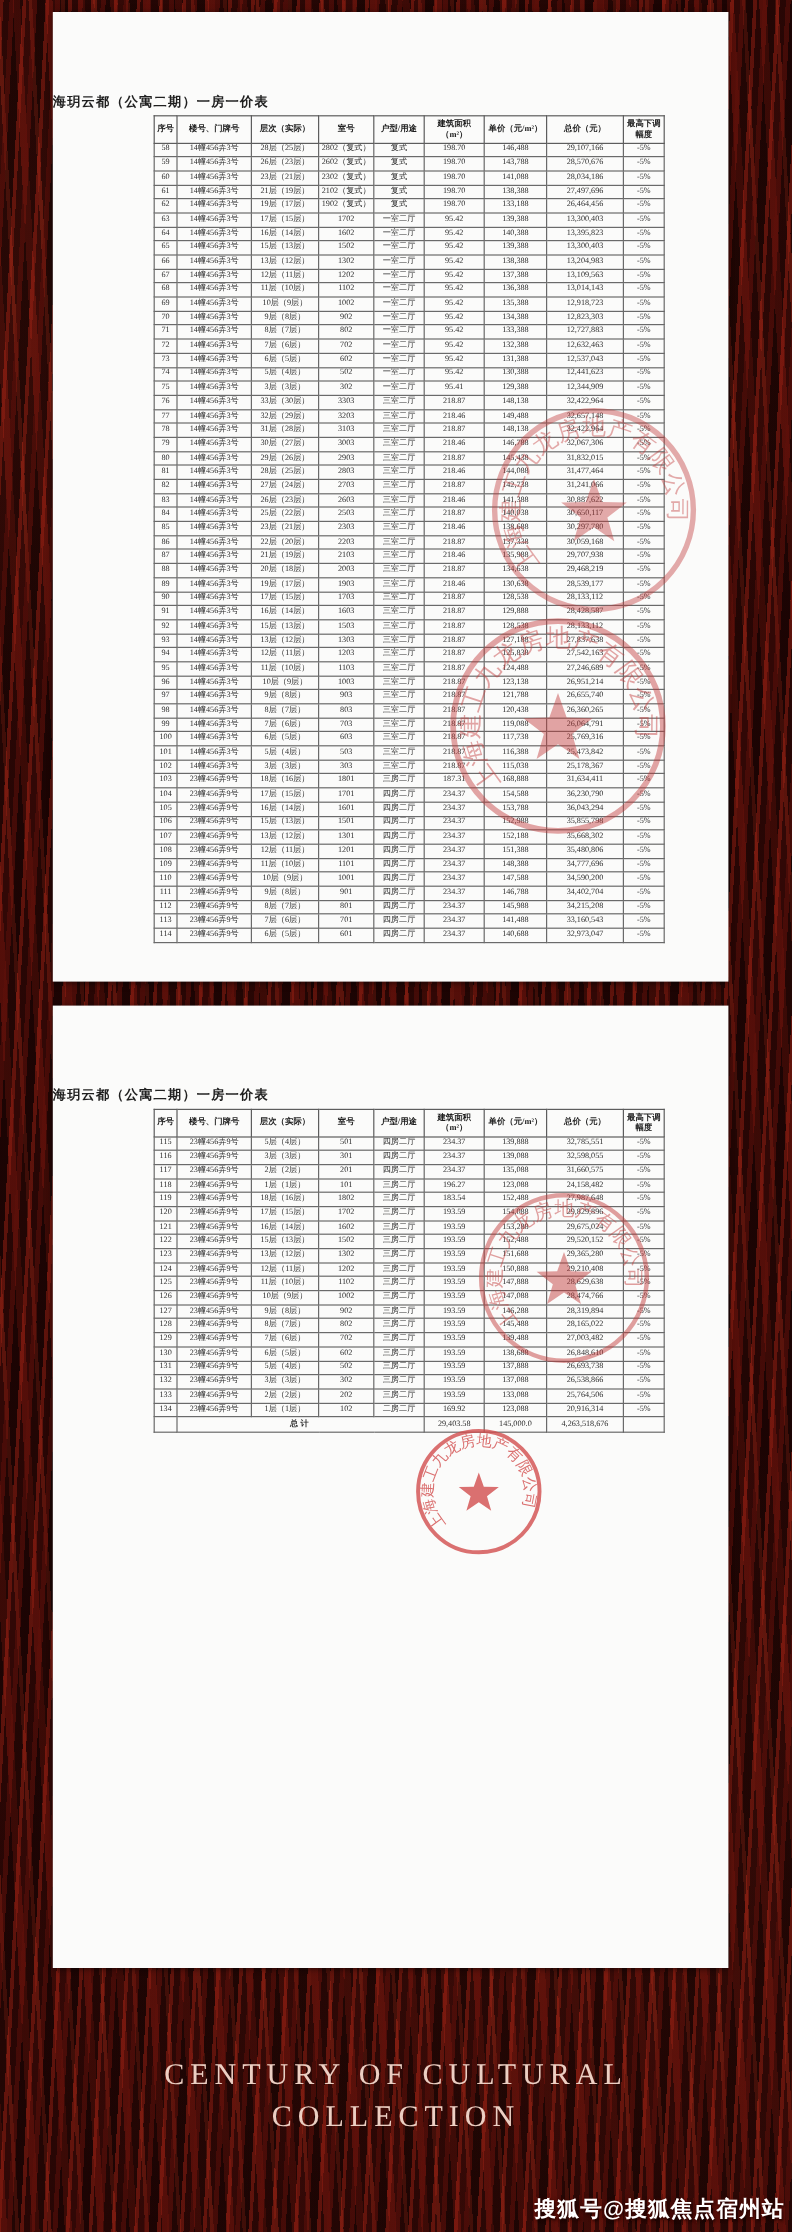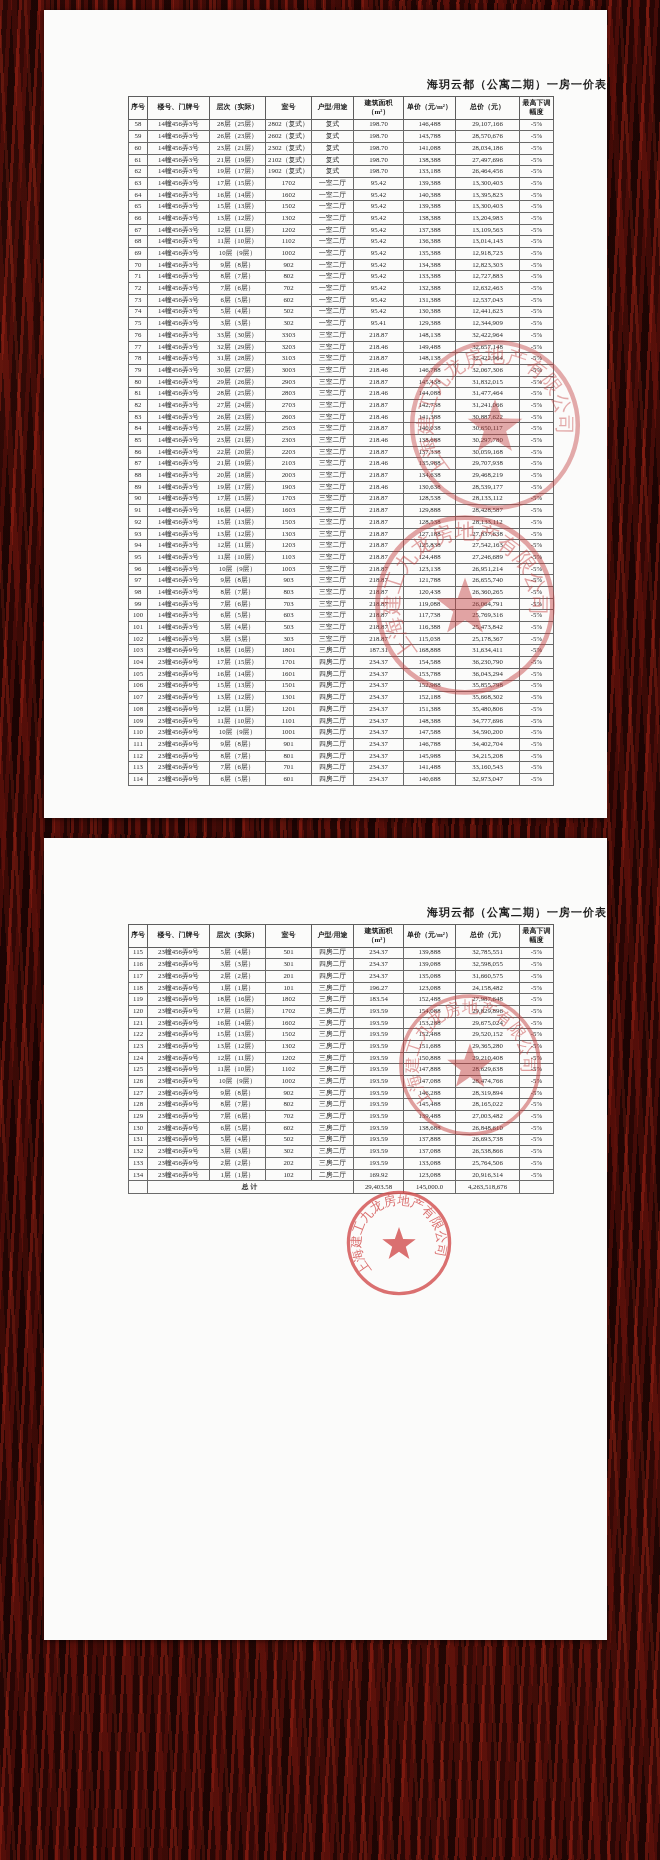--- a/index.html
+++ b/index.html
@@ -10,21 +10,21 @@
       repeating-linear-gradient(93deg, rgba(158,34,20,.45) 0 3px, transparent 3px 8px, rgba(96,16,10,.5) 8px 12px, rgba(0,0,0,.30) 12px 19px),
       repeating-linear-gradient(87deg, rgba(130,24,14,.40) 0 6px, rgba(46,8,6,.55) 6px 13px, rgba(178,48,26,.30) 13px 16px, rgba(24,4,3,.45) 16px 27px),
       radial-gradient(900px 500px at 25% 15%, rgba(200,70,35,.18), transparent 70%),
       radial-gradient(800px 600px at 75% 85%, rgba(190,60,30,.15), transparent 65%);
     font-family:"Liberation Serif","DejaVu Serif",serif;
   }
   .page{position:absolute;left:44px;width:563px;background:#fbfbfa;box-shadow:0 1px 5px rgba(0,0,0,.55);}
   .page1{top:10px;height:808px;}
   .page2{top:838px;height:802px;}
   .doc-title{
-    position:absolute;top:67px;left:0;right:0;text-align:right;
+    position:absolute;top:67px;left:0;right:0;text-align:left;
     font-size:11px;font-weight:bold;color:#1f1f1f;letter-spacing:1px;
   }
   .price-table{
     position:absolute;left:84px;top:86px;width:425px;
     border-collapse:collapse;table-layout:fixed;
   }
   .price-table col.c0{width:19px}.price-table col.c1{width:62px}
   .price-table col.c2{width:56px}.price-table col.c3{width:46px}
   .price-table col.c4{width:42px}.price-table col.c5{width:50px}
   .price-table col.c6{width:52px}.price-table col.c7{width:64px}
@@ -1005,16 +1005,19 @@
       <circle cx="100" cy="100" r="92" fill="none" stroke="#d24a4a" stroke-width="6"></circle>
       <polygon fill="#d24a4a" points="100,71 107.6,92.5 130.4,93.1 112.4,107 118.8,128.9 100,116 81.2,128.9 87.6,107 69.6,93.1 92.4,92.5"></polygon>
       <defs>
           <path id="arc4" d="M 50.5,149.5 A 70,70 0 1 1 149.5,149.5" fill="none"></path>
         </defs>
       <text fill="#d24a4a" font-size="23"><textPath href="#arc4">上海建工九龙房地产有限公司</textPath></text>
     </svg>
   </div>
 
   <div class="footer">
+    <div>CENTURY OF CULTURAL</div>
+    <div>COLLECTION</div>
   </div>
 
+  <div class="watermark">搜狐号@搜狐焦点宿州站</div>
 
 </div>
 
 </body></html>

